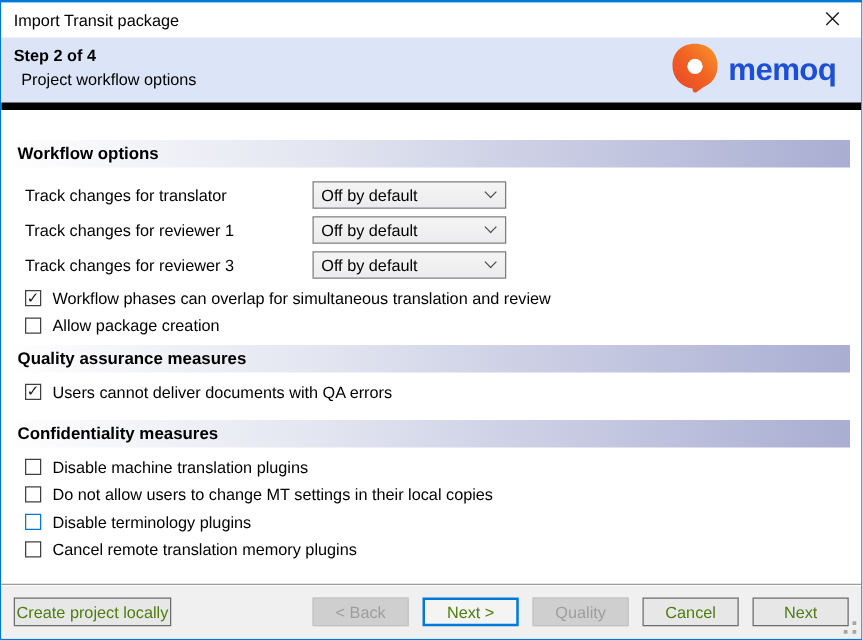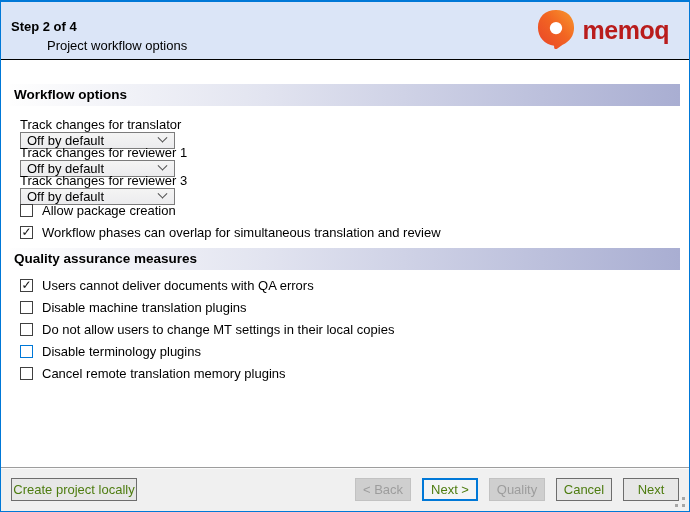--- a/index.html
+++ b/index.html
@@ -29,56 +29,55 @@
   .close-btn {
     margin-left: auto;
     width: 30px; height: 22px;
     display: flex; align-items: center; justify-content: center;
     cursor: pointer;
   }
   
   .wizard-header {
     height: 58px; flex: 0 0 58px;
     background: #dbe5f7;
-    border-bottom: 1px solid #000000;
+    border-bottom: 6px solid #000000;
     position: relative;
-    padding: 17px 0 0 10px;
+    padding: 7px 0 0 10px;
   }
   .wizard-header .step { font-weight: bold; font-size: 13px; }
-  .wizard-header .subtitle { margin: 4px 0 0 36px; font-size: 13px; }
+  .wizard-header .subtitle { margin: 4px 0 0 6px; font-size: 13px; }
   .brand {
     position: absolute; right: 20px; top: 50%;
     transform: translateY(-50%);
     display: flex; align-items: center; gap: 8px;
   }
   .brand-text {
-    font-size: 25px; font-weight: bold; color: #b91c1c;
+    font-size: 25px; font-weight: bold; color: #1d4ed8;
     letter-spacing: -0.5px;
   }
   
   .content {
     flex: 1 1 auto;
     background: #fff;
     padding: 0 9px;
     overflow: hidden;
   }
   .section-bar {
     height: 22px; line-height: 22px;
     margin-top: 24px;
     padding-left: 4px;
     font-weight: bold; font-size: 13.5px;
     background: linear-gradient(90deg, #fefefe 0%, #e2e4f0 38%, #a9aed2 100%);
   }
   .section-bar.qa   { margin-top: 9px; }
   .section-bar.conf { margin-top: 16px; }
   .combo-row {
-    display: flex; align-items: flex-start;
+    display: flex; align-items: center;
     height: 22px;
     margin: 6px 0 0 10px;
-    flex-direction: column;
   }
   .combo-row.first { margin-top: 11px; }
   .combo-row .lbl { width: 230px; }
   .combo {
     width: 155px; height: 22px;
     border: 1px solid #7c7c7c;
     background: linear-gradient(#f4f4f4, #ececee);
     display: flex; align-items: center;
     padding: 0 8px 0 6px;
     cursor: default;
@@ -127,40 +126,51 @@
     height: 23px;
     background: #e7e7e7;
     border: 1px solid #6d6d6d;
     font-family: "Liberation Sans", sans-serif;
     font-size: 13px; color: #4d7c0f;
     display: flex; align-items: center; justify-content: center;
     cursor: pointer;
   }
   .btn.wide { width: 126px; }
   .btn-group { margin-left: auto; display: flex; gap: 11px; }
-  .btn-group .btn { width: 56px; }
+  .btn-group .btn { width: 77px; }
   .btn.disabled {
     background: #cfcfcf; border-color: #c2c2c2; color: #9d9d9d;
     cursor: default;
   }
   .btn.default {
     border: 2px solid #0078d7;
     background: #f4f4f4;
   }
   .grip { position: absolute; right: 4px; bottom: 4px; width: 10px; height: 10px; }
   .grip i { position: absolute; width: 3px; height: 3px; background: #a6a6a6; }
   .grip i:nth-child(1) { right: 0; top: 0; }
   .grip i:nth-child(2) { right: 0; bottom: 0; }
   .grip i:nth-child(3) { left: 0; bottom: 0; }
 </style>
 </head>
 <body>
 
 <div class="window">
 
+  <div class="titlebar">
+    <span class="title">Import Transit package</span>
+    <span class="close-btn">
+      <span>
+        <svg width="12" height="12" viewBox="0 0 12 12">
+          <line x1="1" y1="1" x2="11" y2="11" stroke="#1a1a1a" stroke-width="1.1"></line>
+          <line x1="11" y1="1" x2="1" y2="11" stroke="#1a1a1a" stroke-width="1.1"></line>
+        </svg>
+      </span>
+    </span>
+  </div>
 
   <div class="wizard-header">
     <div class="step">Step 2 of 4</div>
     <div class="subtitle">Project workflow options</div>
     <div class="brand">
       <span>
         <svg width="38" height="41" viewBox="0 0 40 43">
           <defs>
             <linearGradient id="qgrad" x1="0" y1="1" x2="1" y2="0">
               <stop offset="0" stop-color="#e8432a"></stop>
@@ -197,37 +207,38 @@
     </div>
 
     <div class="combo-row">
       <span class="lbl">Track changes for reviewer 3</span>
       <div class="combo">
         <span class="val">Off by default</span>
         <span class="chev"></span>
       </div>
     </div>
 
-    <div class="check-row after-combos">
-      <span class="cb"></span>
-      <span class="lbl">Allow package creation</span>
-    </div>
-
     <div class="check-row">
       <span class="cb checked"></span>
       <span class="lbl">Workflow phases can overlap for simultaneous translation and review</span>
     </div>
 
+    <div class="check-row after-combos">
+      <span class="cb"></span>
+      <span class="lbl">Allow package creation</span>
+    </div>
+
     <div class="section-bar qa">Quality assurance measures</div>
 
     <div class="check-row">
       <span class="cb checked"></span>
       <span class="lbl">Users cannot deliver documents with QA errors</span>
     </div>
 
+    <div class="section-bar conf">Confidentiality measures</div>
 
     <div class="check-row">
       <span class="cb"></span>
       <span class="lbl">Disable machine translation plugins</span>
     </div>
 
     <div class="check-row">
       <span class="cb"></span>
       <span class="lbl">Do not allow users to change MT settings in their local copies</span>
     </div>

